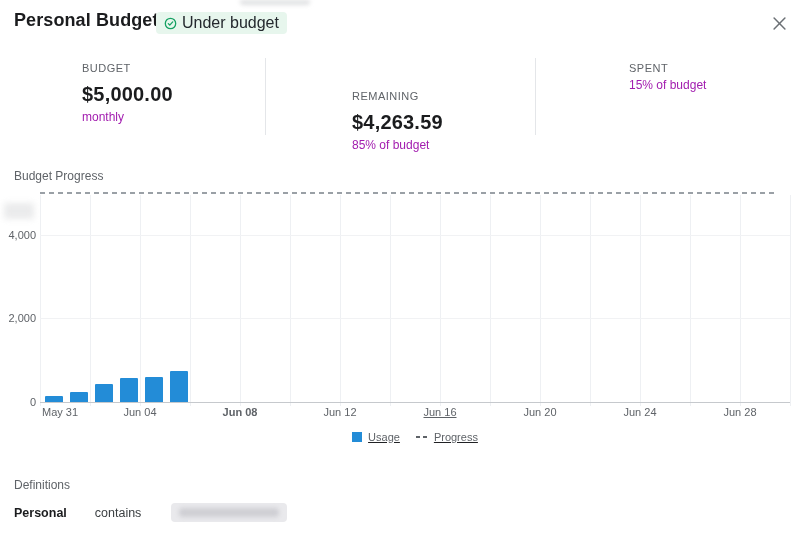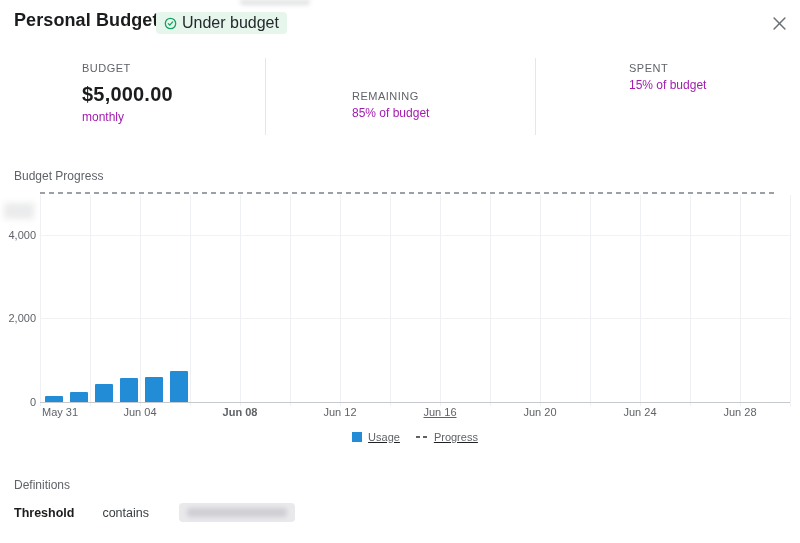--- a/index.html
+++ b/index.html
@@ -78,20 +78,21 @@
 </button>
 
 <div class="abs stat" style="left:82px;">
   <div class="stat-label">BUDGET</div>
   <div class="stat-value">$5,000.00</div>
   <div class="stat-sub">monthly</div>
 </div>
 <div class="abs stat-divider" style="left:265px;"></div>
 <div class="abs stat" style="left:352px;margin-top:28px;">
   <div class="stat-label">REMAINING</div>
+  <div class="stat-value">$4,263.59</div>
   <div class="stat-sub">85% of budget</div>
 </div>
 <div class="abs stat-divider" style="left:535px;"></div>
 <div class="abs stat" style="left:629px;">
   <div class="stat-label">SPENT</div>
   <div class="stat-sub">15% of budget</div>
 </div>
 
 <div class="abs section-label chart-title">Budget Progress</div>
 <div class="abs chart" id="chart">
@@ -141,18 +142,18 @@
       <span>Usage</span>
     </div>
     <div class="legend-item">
       <span class="swatch-dash"></span>
       <span>Progress</span>
     </div>
   </div>
 
 <div class="abs section-label defs-title">Definitions</div>
 <div class="abs defs-row">
-  <span class="defs-field">Threshold</span>
+  <span class="defs-field">Personal</span>
   <span class="defs-op">contains</span>
   <span class="redacted-pill">
     <span class="redacted-smudge"></span>
   </span>
 </div>
 
 </body></html>

